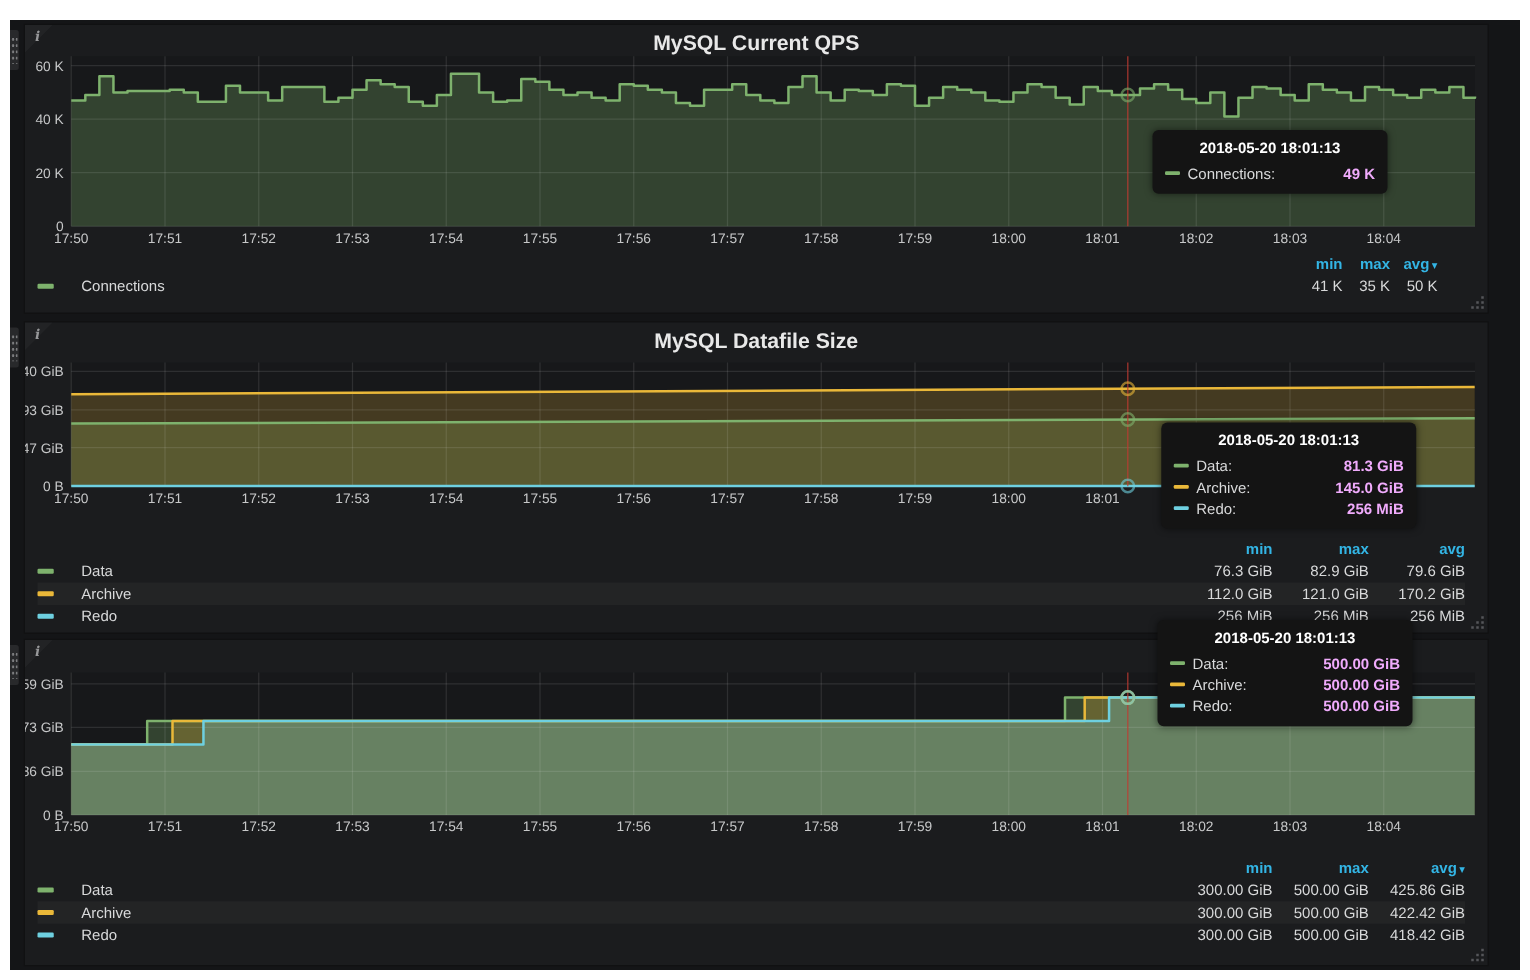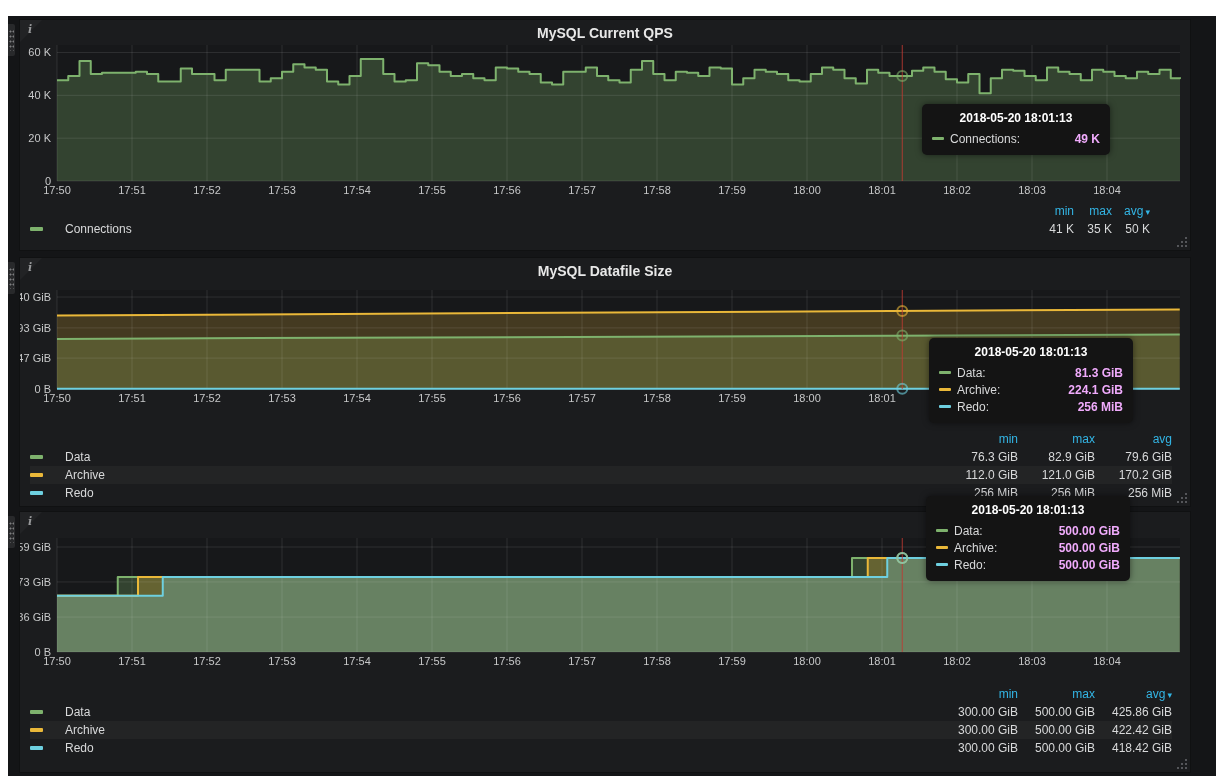--- a/index.html
+++ b/index.html
@@ -1,36 +1,36 @@
 <!DOCTYPE html>
 <html><head>
 <meta charset="utf-8">
 <style>
   html,body{margin:0;padding:0;background:#ffffff;width:1224px;height:784px;overflow:hidden;
     font-family:"Liberation Sans","DejaVu Sans",sans-serif;}
   #dashboard{position:absolute;left:8px;top:16px;width:1208px;height:760px;background:#141517;}
   .panel{position:absolute;width:1170px;background:#1b1c1e;box-shadow:0 0 0 1px #101112;}
   .panel-title{position:absolute;left:0;right:0;top:5px;text-align:center;color:#e8e8e8;
-    font-size:14px;font-weight:bold;cursor:pointer;}
+    font-size:17px;font-weight:bold;cursor:pointer;}
   .info-icon{position:absolute;left:8px;top:3px;font:italic bold 11px "DejaVu Serif",serif;color:#97989a;}
   .corner-shade{position:absolute;left:0;top:0;width:0;height:0;
     border-top:22px solid rgba(255,255,255,0.03);border-right:22px solid transparent;}
   .chart-svg{position:absolute;left:0;top:0;}
   .drag-handle{position:absolute;width:7px;height:32px;background:#28292b;border-radius:0 2px 2px 0;cursor:grab;}
   .drag-handle::after{content:"";position:absolute;left:1px;top:5px;width:5px;height:22px;
     background-image:radial-gradient(circle,#7d7e80 0.8px,transparent 1.2px);background-size:3px 5px;}
   .grip{position:absolute;right:3px;bottom:3px;width:2px;height:2px;background:#55565a;cursor:nwse-resize;
     box-shadow:-4px 0 0 #55565a,-8px 0 0 #55565a,0 -4px 0 #55565a,0 -8px 0 #55565a,-4px -4px 0 #55565a;}
   .legend{position:absolute;left:10px;font-size:12px;color:#d8d9da;}
   .legend-row{display:grid;align-items:center;height:18px;}
   .legend-row.stripe{background:rgba(255,255,255,0.035);}
   .legend-label{display:flex;align-items:center;gap:22px;cursor:pointer;white-space:nowrap;}
   .swatch{display:inline-block;width:13px;height:4px;border-radius:1px;}
   .stat-cell{text-align:right;white-space:nowrap;}
-  .stat-header{color:#33b5e5;font-weight:normal;cursor:pointer;}
+  .stat-header{color:#33b5e5;font-weight:bold;cursor:pointer;}
   .caret{font-size:9px;color:#33b5e5;margin-left:2px;}
   .tooltip{position:absolute;background:#141414;border-radius:5px;padding:7px 10px 8px 10px;
     font-size:12px;color:#d8d9da;z-index:9;box-shadow:0 0 6px rgba(0,0,0,0.5);}
   .tooltip-title{text-align:center;font-weight:bold;color:#ffffff;margin-bottom:5px;white-space:nowrap;}
   .tooltip-row{display:flex;align-items:center;height:17px;white-space:nowrap;}
   .tooltip-row .swatch{width:12px;height:3px;margin-right:6px;}
   .tooltip-val{margin-left:auto;padding-left:18px;font-weight:bold;color:#f0abfc;}
 </style>
 </head>
 <body>
@@ -306,21 +306,21 @@
     <div class="tooltip" style="left: 921px; top: 322px; width: 184px;">
       <div class="tooltip-title">2018-05-20 18:01:13</div>
       <div class="tooltip-row">
         <span class="swatch" style="background: rgb(126, 178, 109);"></span>
         <span>Data:</span>
         <span class="tooltip-val">81.3 GiB</span>
       </div>
       <div class="tooltip-row">
         <span class="swatch" style="background: rgb(234, 184, 57);"></span>
         <span>Archive:</span>
-        <span class="tooltip-val">224.1 GiB</span>
+        <span class="tooltip-val">145.0 GiB</span>
       </div>
       <div class="tooltip-row">
         <span class="swatch" style="background: rgb(110, 208, 224);"></span>
         <span>Redo:</span>
         <span class="tooltip-val">256 MiB</span>
       </div>
     </div>
     <div class="tooltip" style="left: 918px; top: 480px; width: 184px;">
       <div class="tooltip-title">2018-05-20 18:01:13</div>
       <div class="tooltip-row">

